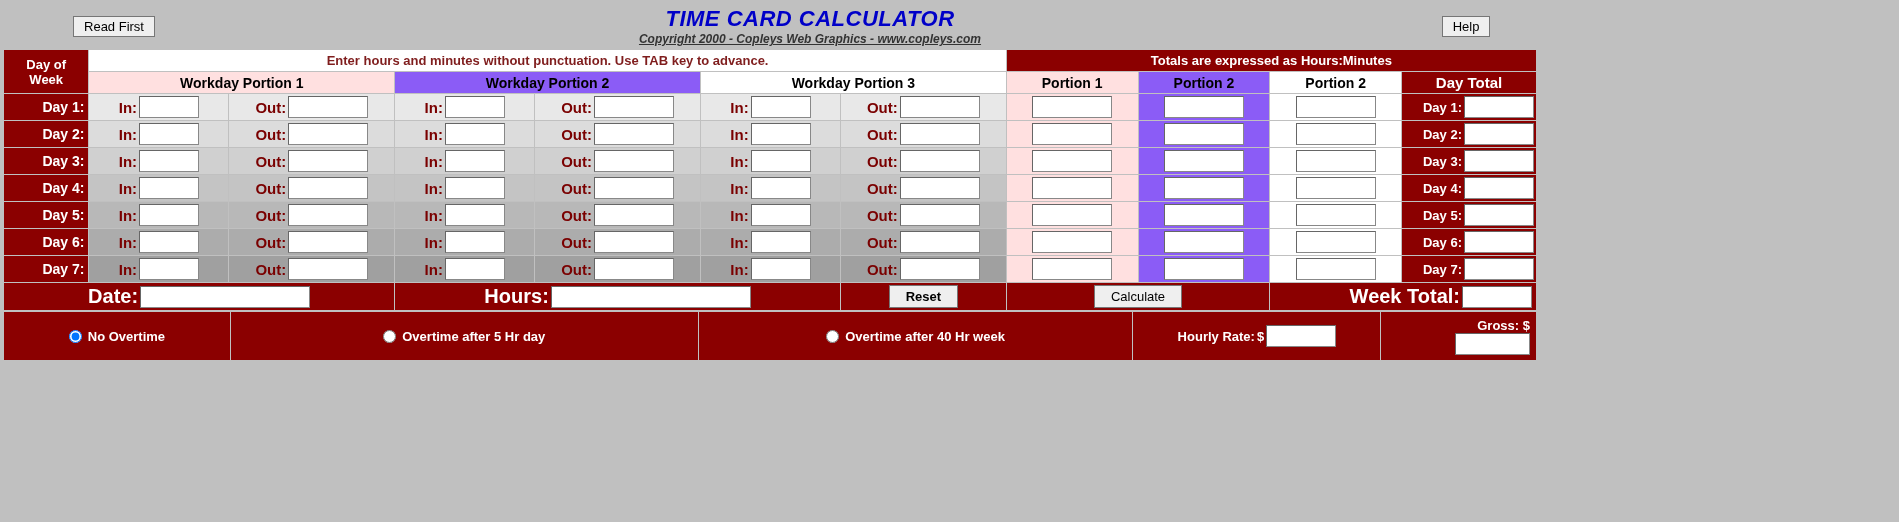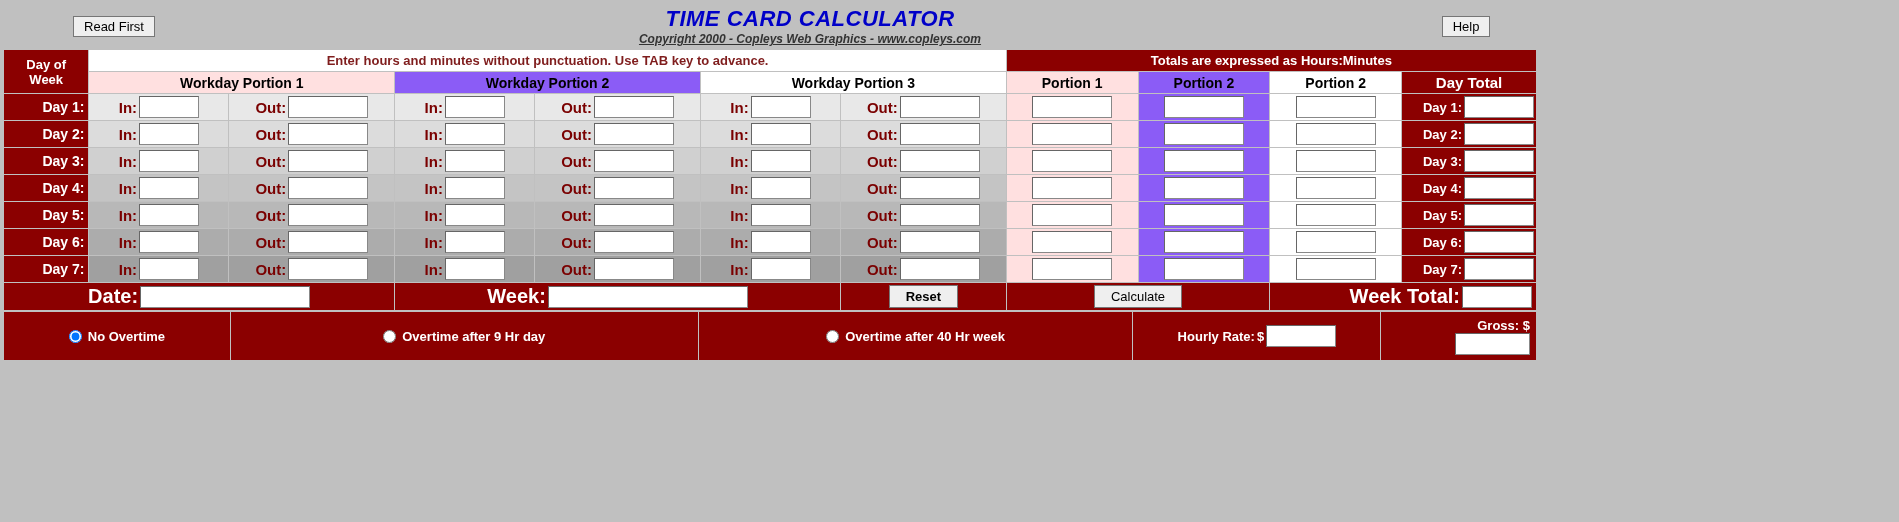--- a/index.html
+++ b/index.html
@@ -431,21 +431,21 @@
 <tbody>
         <tr>
   <td class="maroon2" colspan="3">
     <div class="fcell">
               <span class="week-lbl">Date:</span>
     <input type="text" style="width: 170px;" value="">
             </div>
   </td>
   <td class="maroon2" colspan="3">
     <div class="fcell">
-              <span class="week-lbl">Week:</span>
+              <span class="week-lbl">Hours:</span>
     <input type="text" style="width: 200px;" value="">
             </div>
   </td>
   <td class="maroon2">
     <button class="btn" style="padding:3px 16px;font-weight:bold;">Reset</button>
   </td>
   <td class="maroon2" colspan="2">
     <button class="btn" style="padding:3px 16px;">Calculate</button>
   </td>
   <td class="maroon2" colspan="2">
@@ -470,21 +470,21 @@
         <tr class="footer-row">
   <td class="maroon2">
     <div class="radio-wrap">
       <input type="radio" name="ot" checked="" style="">
       <span>No Overtime</span>
     </div>
   </td>
   <td class="maroon2">
     <div class="radio-wrap">
       <input type="radio" name="ot" style="">
-      <span>Overtime after 9 Hr day</span>
+      <span>Overtime after 5 Hr day</span>
     </div>
   </td>
   <td class="maroon2">
     <div class="radio-wrap">
       <input type="radio" name="ot" style="">
       <span>Overtime after 40 Hr week</span>
     </div>
   </td>
   <td class="maroon2">
     <div class="fcell">

